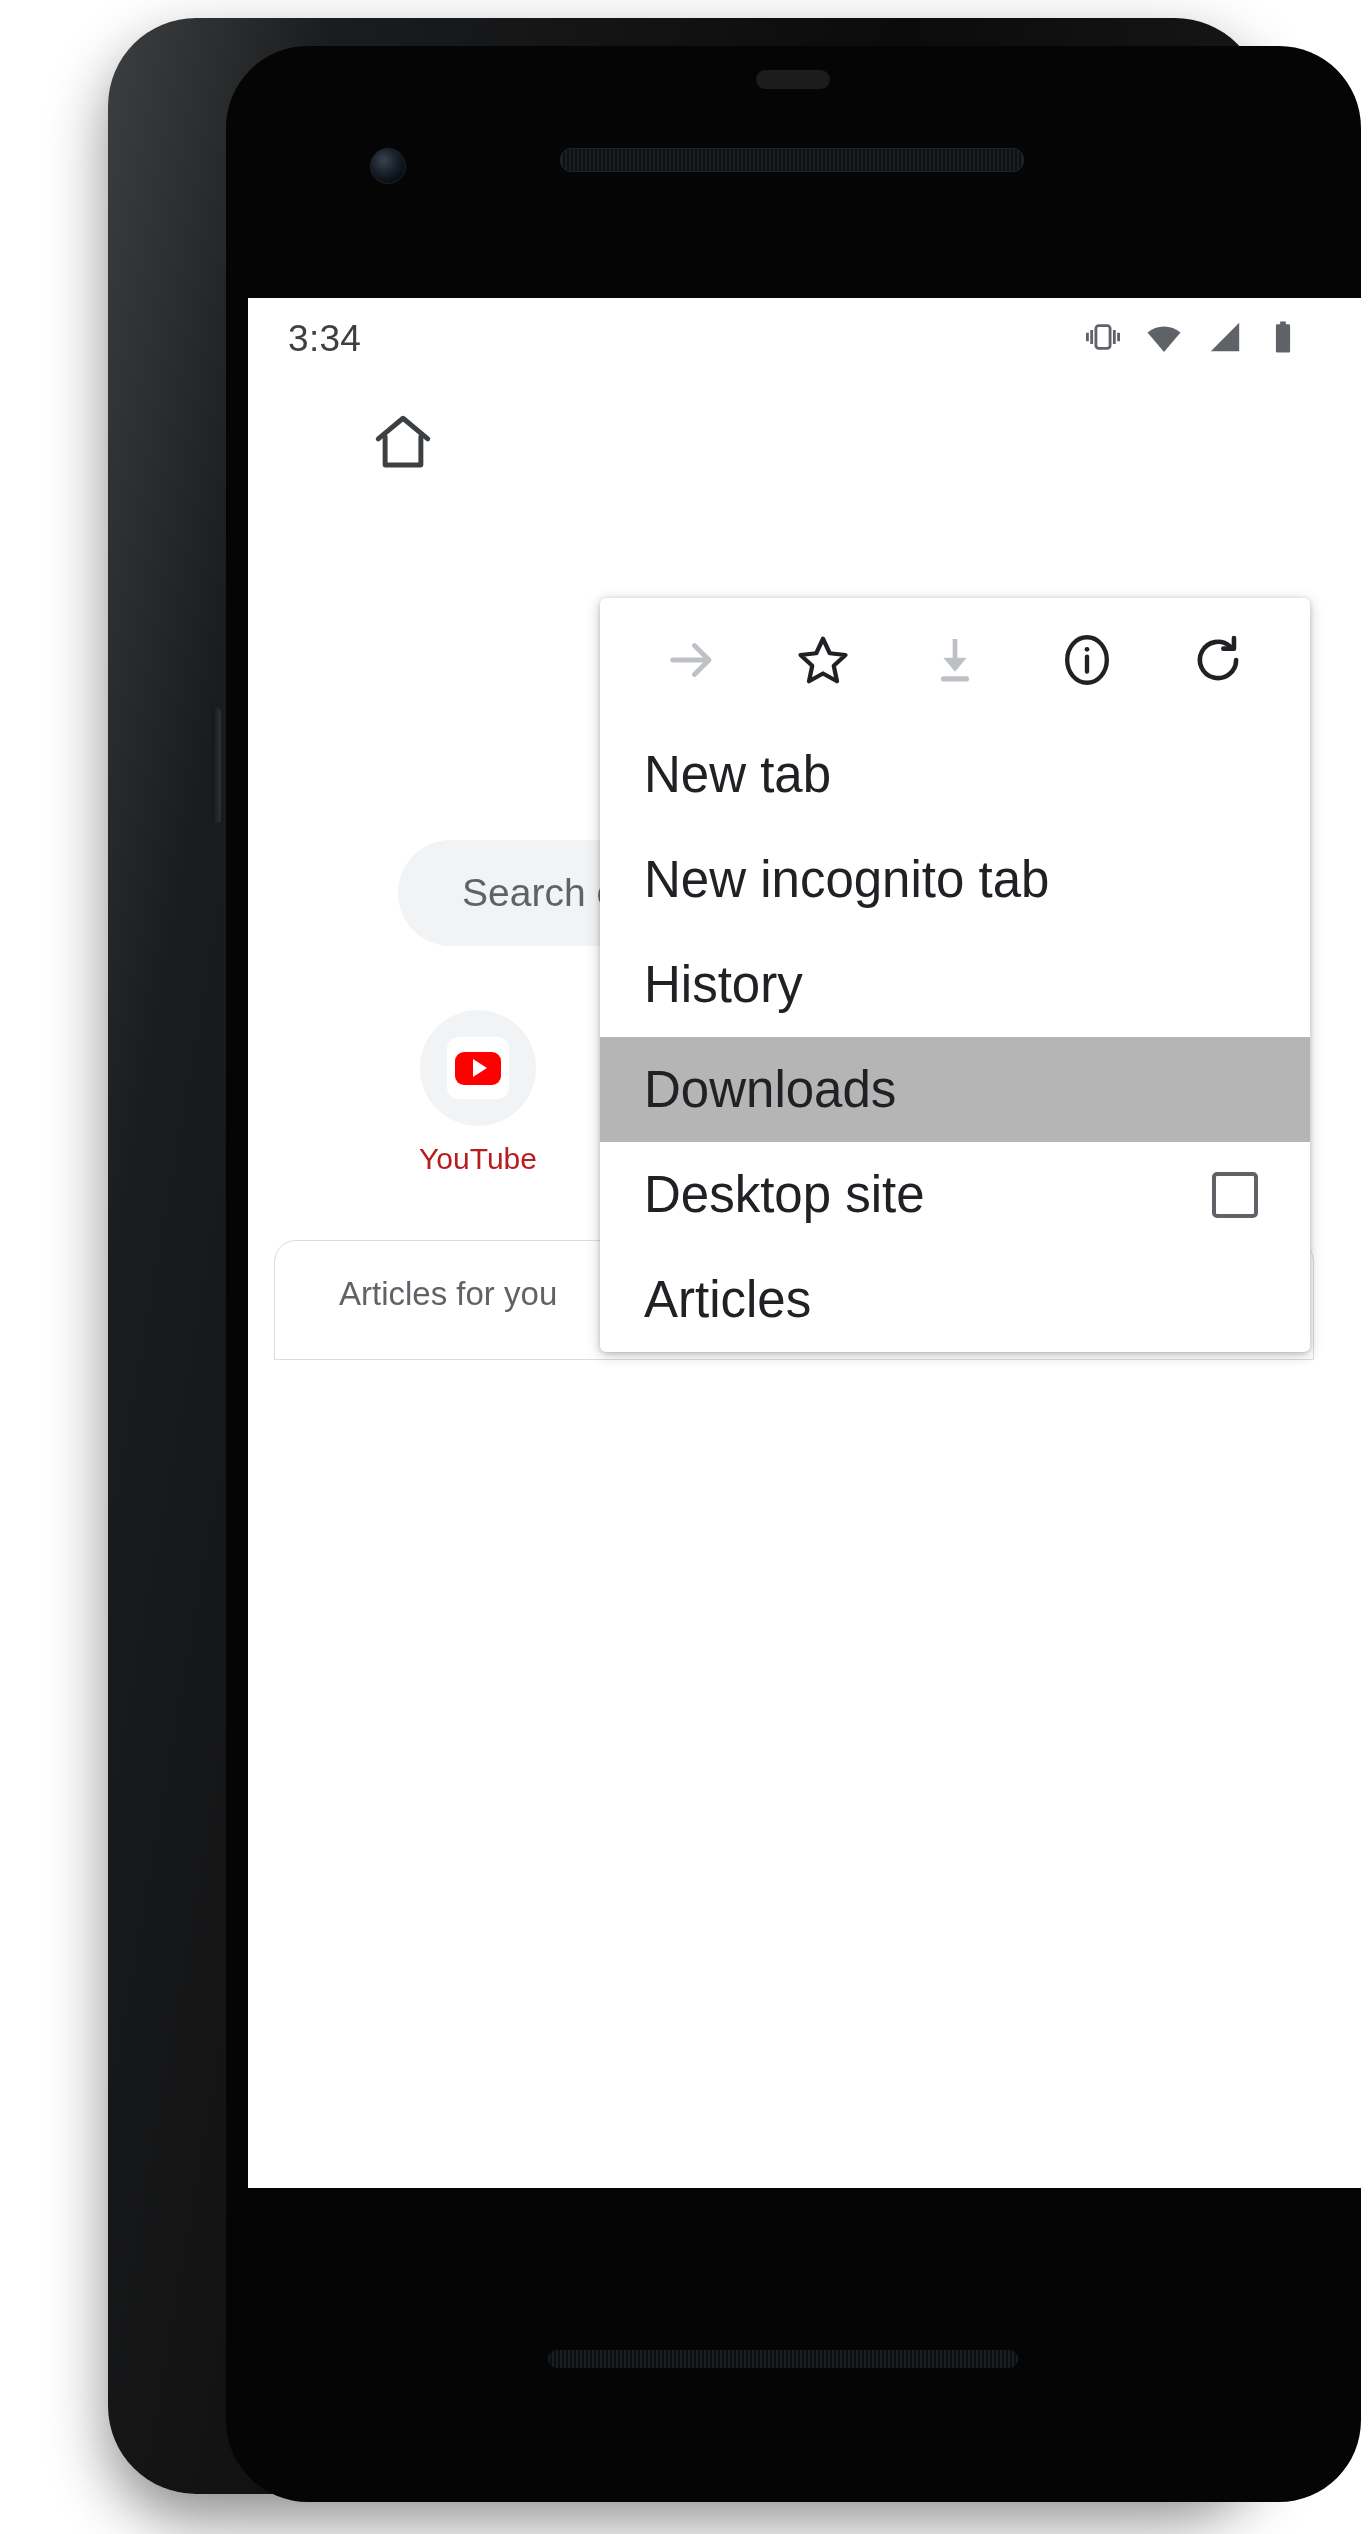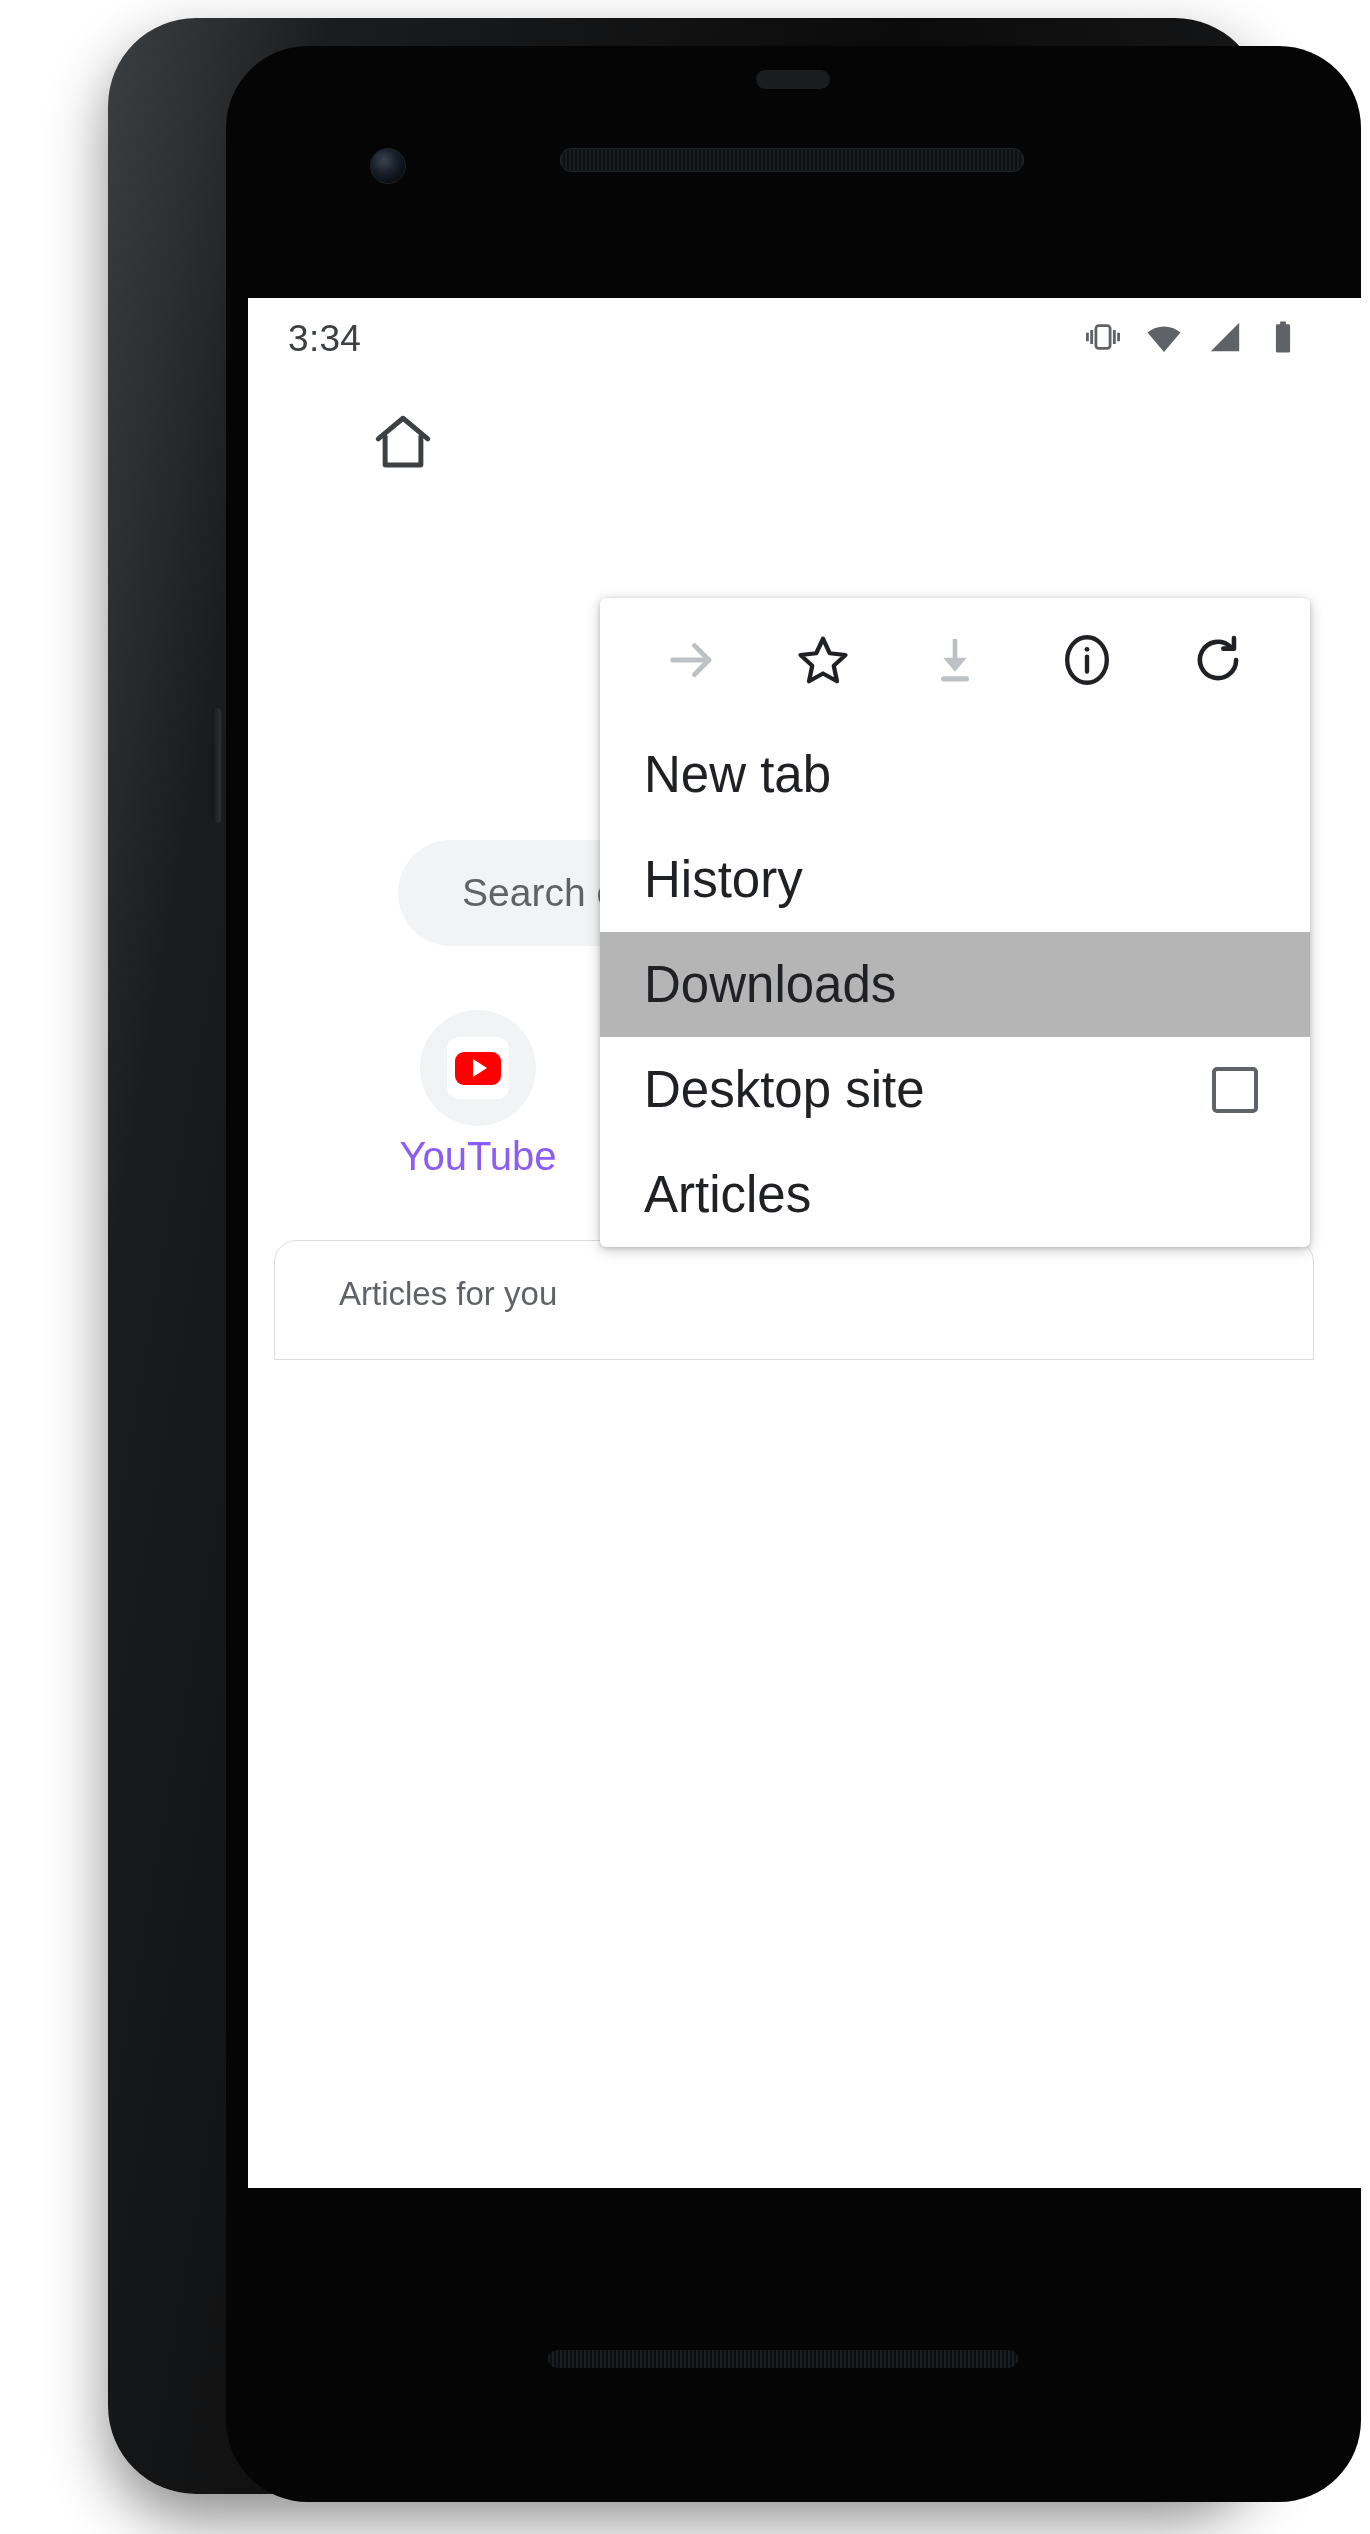--- a/index.html
+++ b/index.html
@@ -102,21 +102,21 @@
   #tiles-row {
     position: absolute; left: 150px; top: 630px;
     width: 800px; display: flex; gap: 104px;
   }
   .tile { width: 160px; display: flex; flex-direction: column; align-items: center; }
   .tile-circle {
     width: 116px; height: 116px; border-radius: 50%;
     background: #f1f3f4; display: flex; align-items: center; justify-content: center;
   }
   .tile-label {
-    margin-top: 8px; font-size: 40px; color: #8b5cf6;
+    margin-top: 16px; font-size: 30px; color: #b91c1c;
     white-space: nowrap; overflow: hidden;
   }
   .yt-badge {
     width: 62px; height: 62px; background: #ffffff; border-radius: 12px;
     display: flex; align-items: center; justify-content: center;
   }
   .yt-rect {
     width: 46px; height: 33px; background: #ff0000; border-radius: 9px;
     display: flex; align-items: center; justify-content: center;
   }
@@ -286,20 +286,23 @@
             <path d="M18.6 2.9v4.4h-4.4" stroke-linejoin="round" fill="none"></path>
           </svg>
         </div>
       </div>
 
       <div id="menu-items">
           <div class="menu-item">
             <span class="label">New tab</span>
           </div>
           <div class="menu-item">
+            <span class="label">New incognito tab</span>
+          </div>
+          <div class="menu-item">
             <span class="label">History</span>
           </div>
           <div class="menu-item highlighted">
             <span class="label">Downloads</span>
           </div>
           <div class="menu-item">
             <span class="label">Desktop site</span>
             <span class="checkbox-square"></span>
           </div>
           <div class="menu-item">

